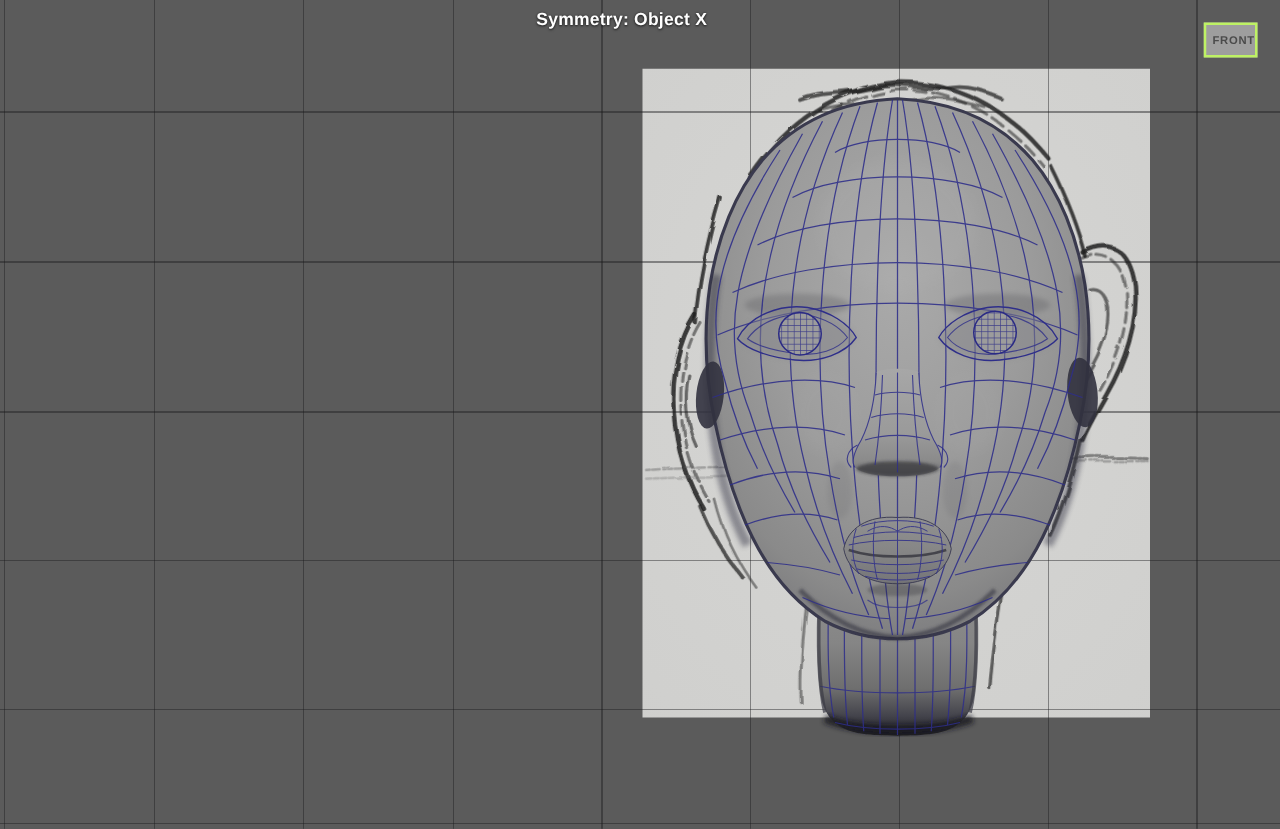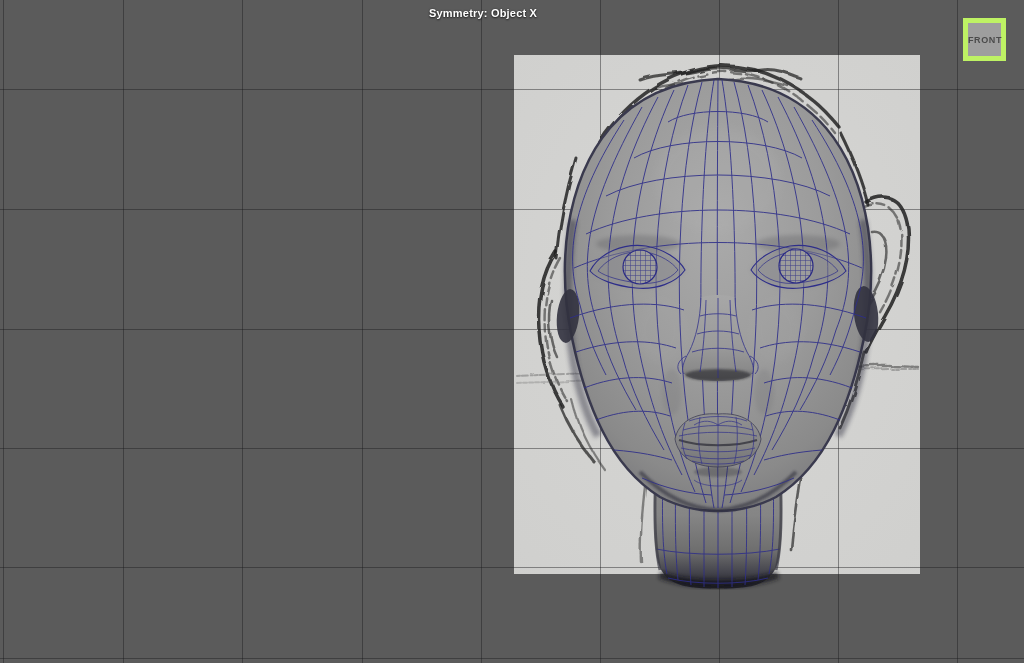--- a/index.html
+++ b/index.html
@@ -1,24 +1,24 @@
 <!DOCTYPE html>
 <html><head>
 <meta charset="utf-8">
 <style>
   html,body{margin:0;padding:0;background:#222;}
   .stage{position:relative;width:1024px;height:663px;overflow:hidden;
          background:#5b5b5b;font-family:"Liberation Sans",sans-serif;}
   .stage svg{position:absolute;left:0;top:0;}
-  .hud-text{position:absolute;left:429px;top:7px;color:#fff;font-size:11px;
+  .hud-text{position:absolute;left:429px;top:7px;color:#fff;font-size:14px;
             font-weight:bold;letter-spacing:.2px;white-space:nowrap;
             text-shadow:0 1px 2px rgba(0,0,0,.65),0 0 2px rgba(0,0,0,.4);}
-  .view-gizmo{position:absolute;left:963px;top:18px;width:43px;height:43px;
-              background:#9e9e9e;border:5px solid #bef264;box-sizing:border-box;
-              display:flex;align-items:center;justify-content:flex-start;cursor:pointer;}
+  .view-gizmo{position:absolute;left:963px;top:18px;width:43px;height:28px;
+              background:#9e9e9e;border:2px solid #bef264;box-sizing:border-box;
+              display:flex;align-items:center;justify-content:flex-end;cursor:pointer;}
   .view-gizmo span{color:#4b4b4b;font-size:9px;font-weight:bold;letter-spacing:.6px;}
 </style>
 </head>
 <body>
 
 <div class="stage">
 
   <svg width="1024" height="663" viewBox="0 0 1024 663">
     <defs>
       <radialGradient id="faceG" cx="0.5" cy="0.34" r="0.78">

